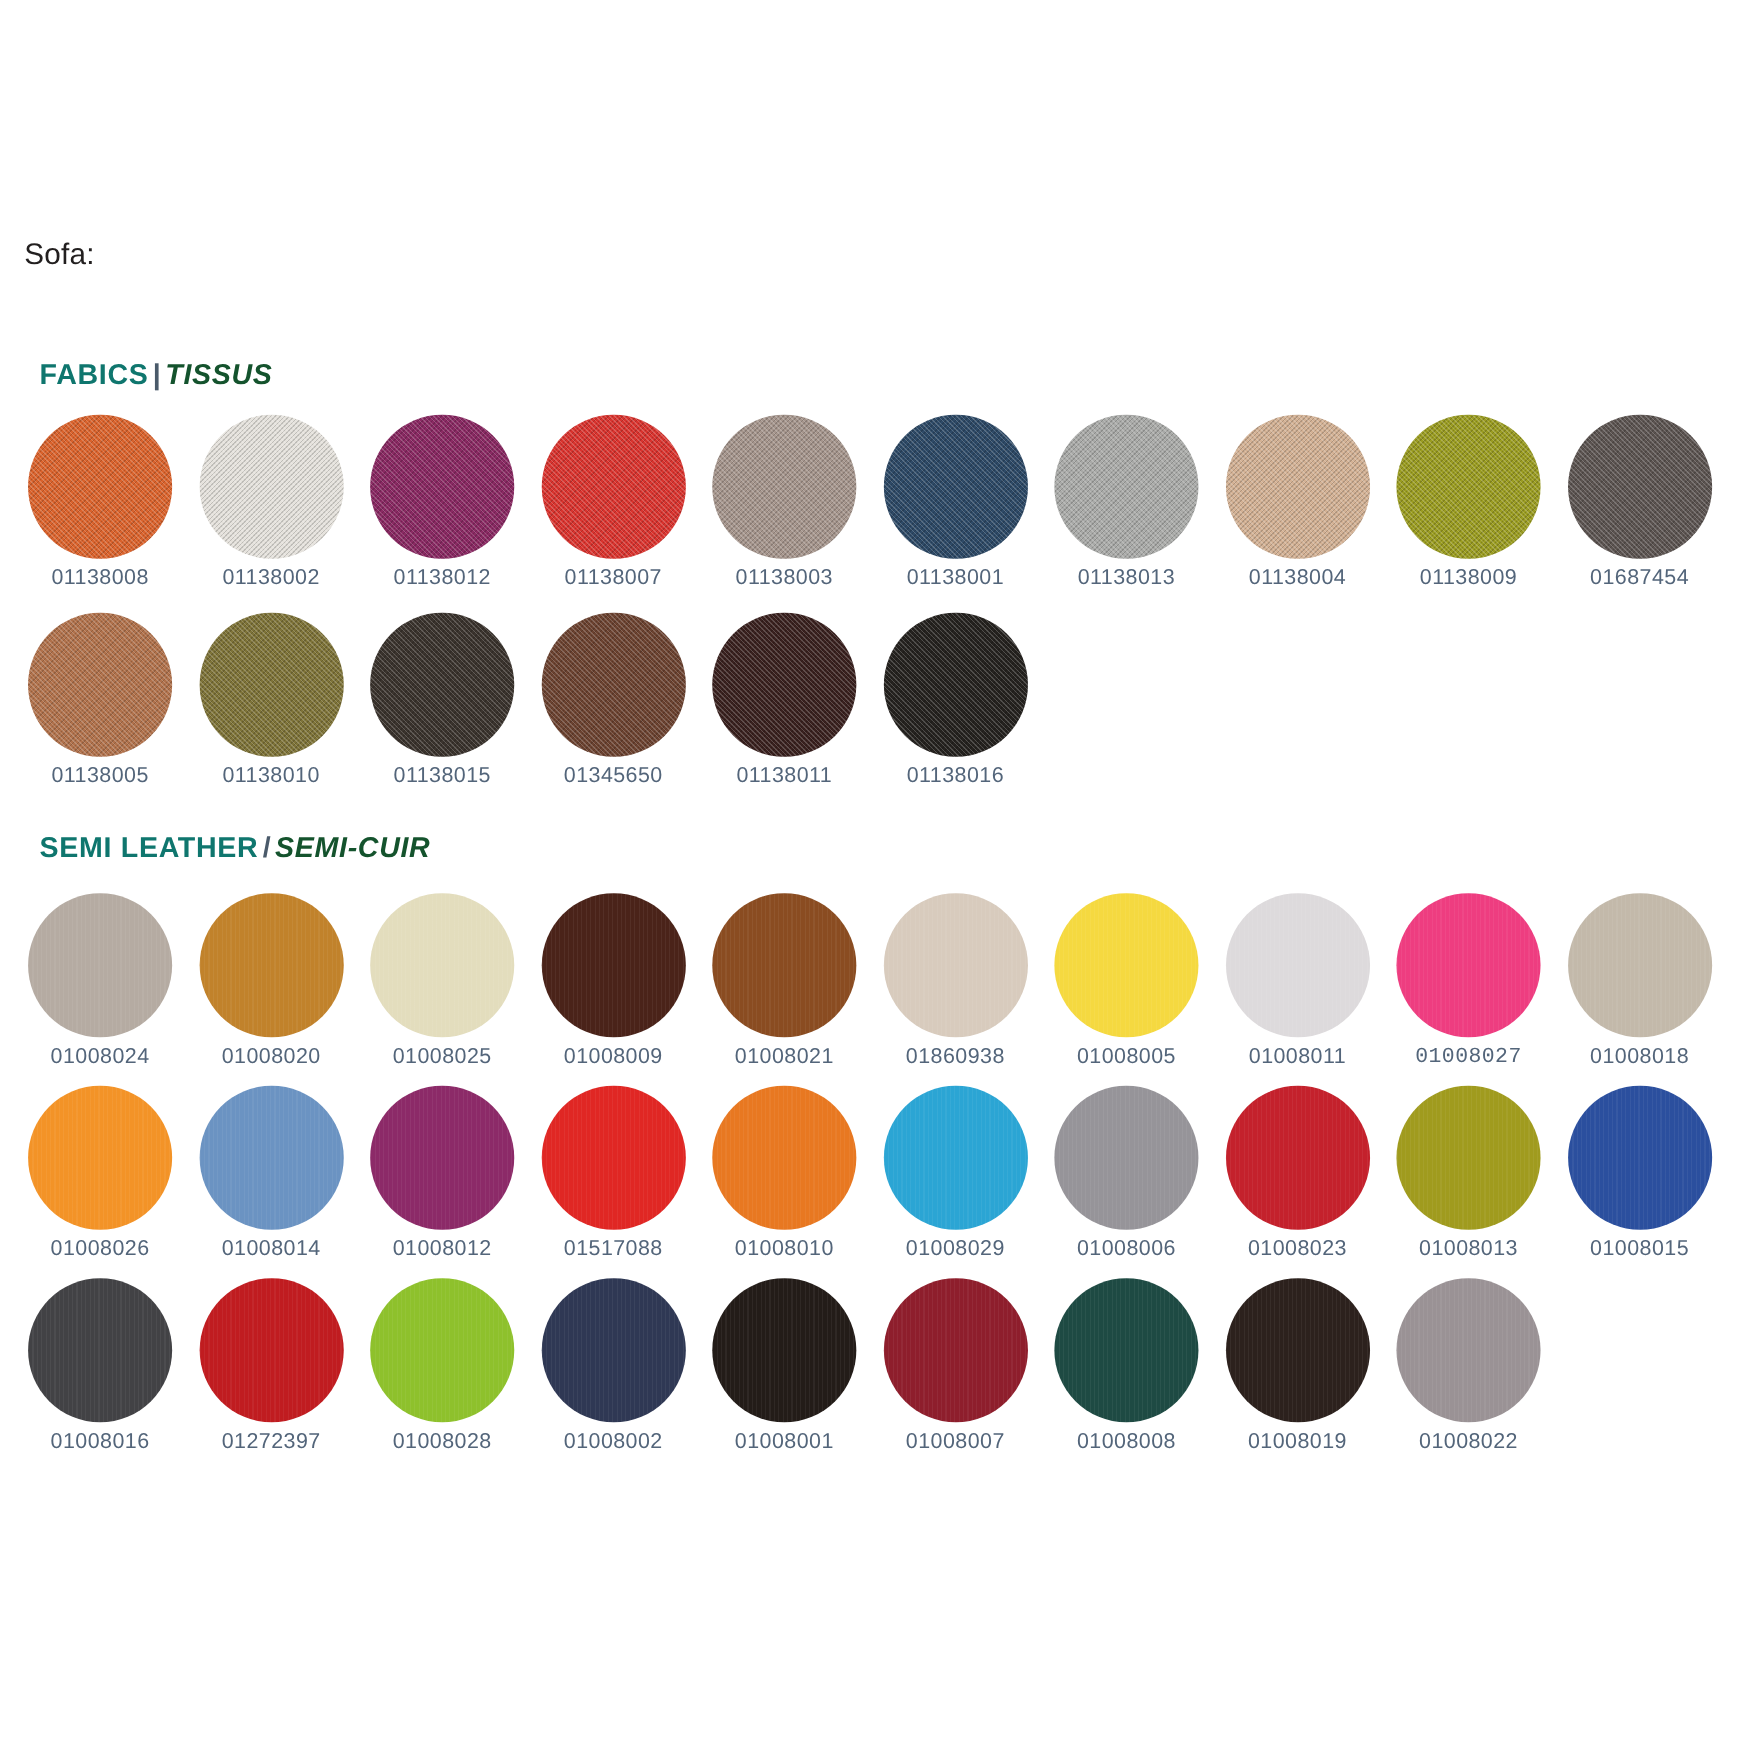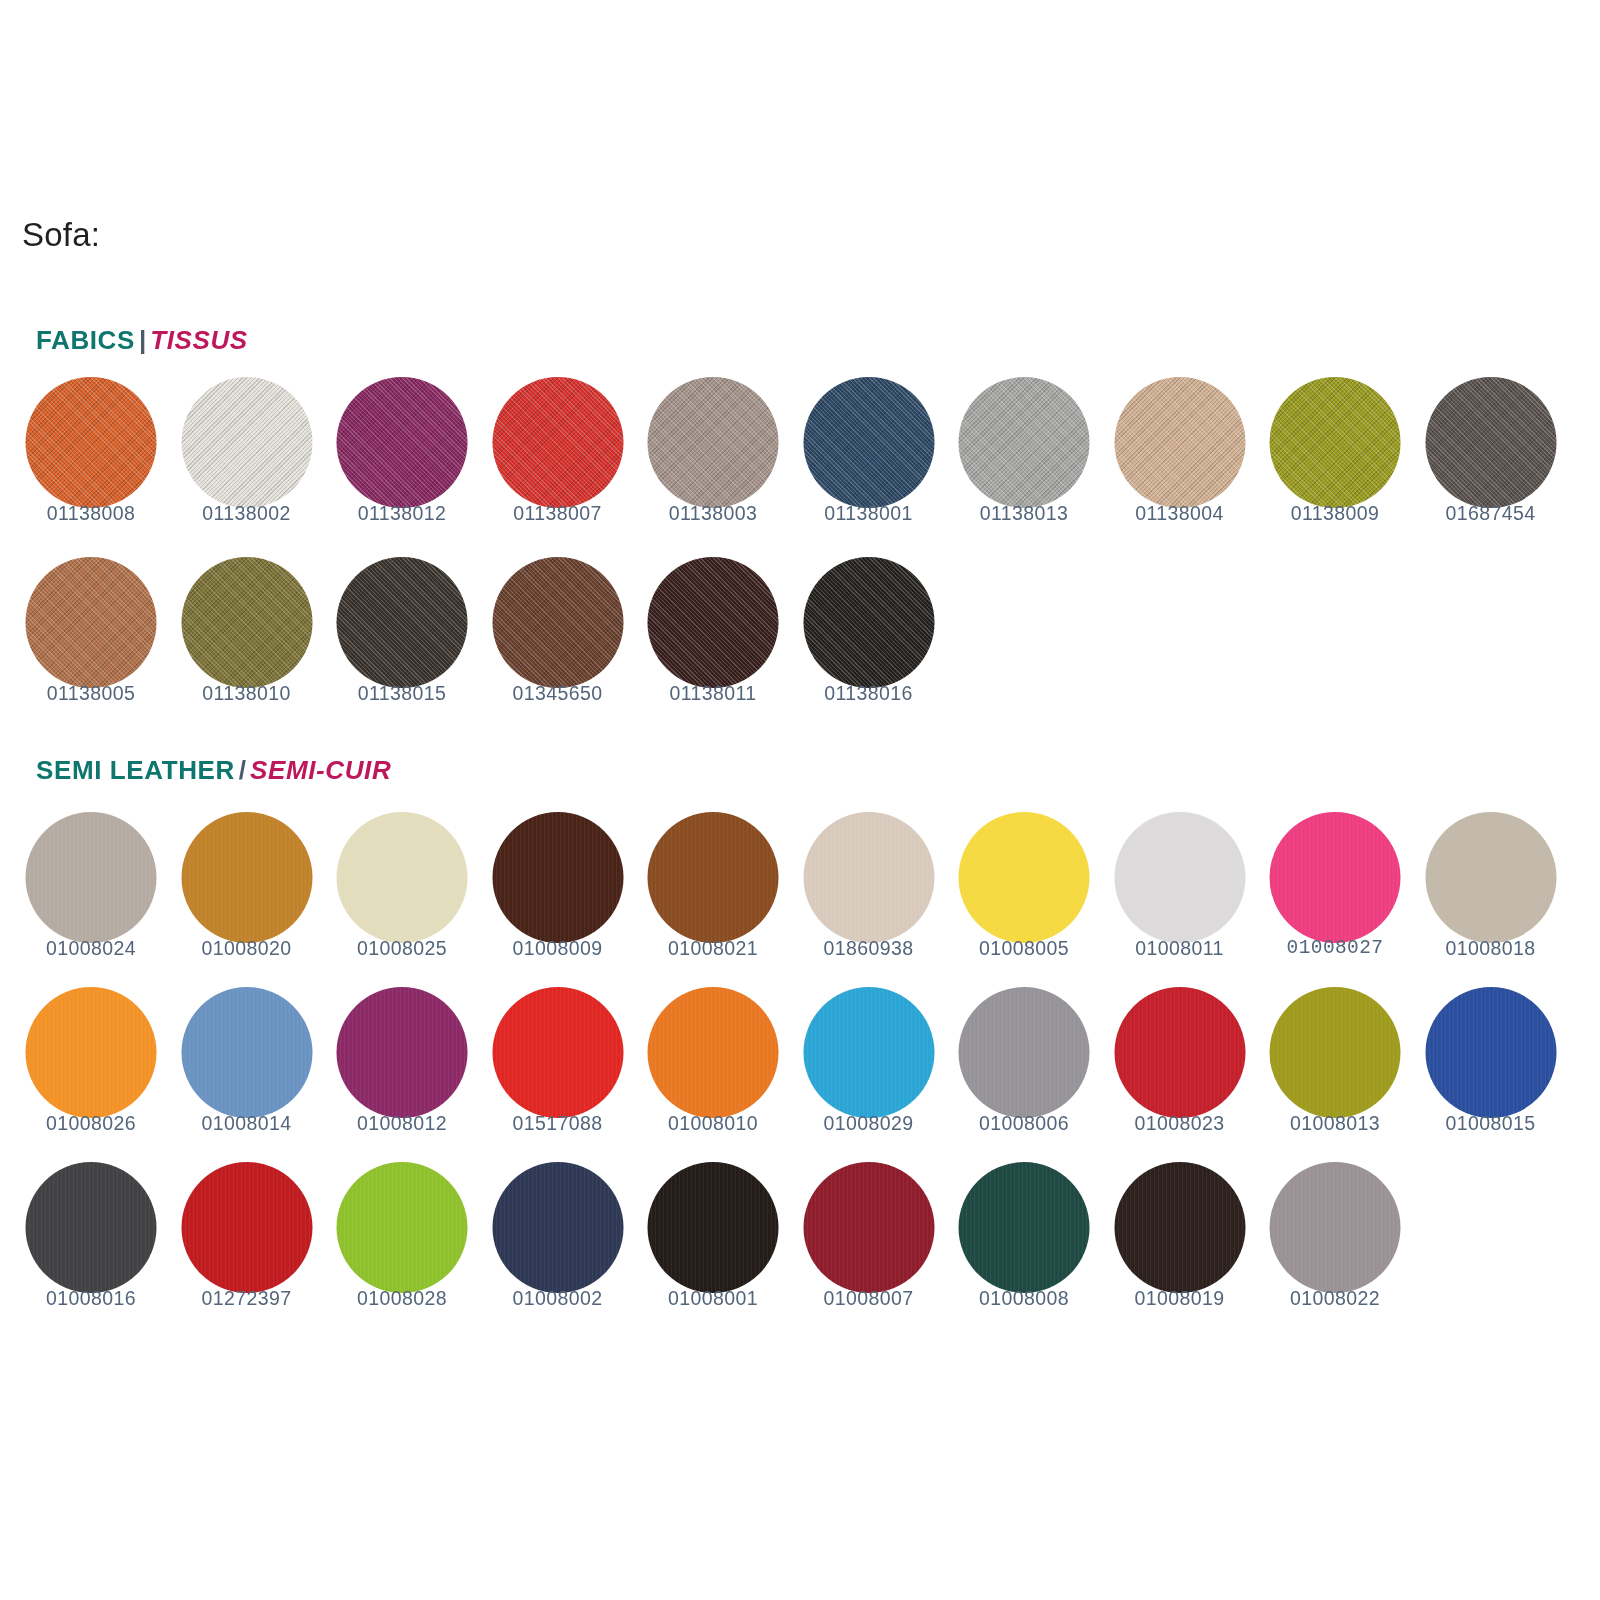--- a/index.html
+++ b/index.html
@@ -22,21 +22,21 @@
     width: 1600px;
     height: 1600px;
     background: #ffffff;
   }
 
   
   .sofa-title {
     position: absolute;
     left: 22px;
     top: 218px;
-    font-size: 33px;
+    font-size: 27px;
     font-weight: 400;
     color: #221f1f;
     letter-spacing: 0.2px;
     line-height: 1;
   }
 
   
   .section-header {
     position: absolute;
     left: 36px;
@@ -50,21 +50,21 @@
     letter-spacing: 0.6px;
   }
   .section-header .sep {
     font-weight: 700;
     color: #4a5a6a;
     padding: 0 4px;
   }
   .section-header .secondary {
     font-weight: 700;
     font-style: italic;
-    color: #be185d;
+    color: #14532d;
     letter-spacing: 0.6px;
   }
 
   #hdr-fabrics { top: 327px; }
   #hdr-semileather { top: 757px; }
 
   
   .swatch-row {
     position: absolute;
     left: 0;
@@ -109,21 +109,21 @@
     border-radius: 50%;
     background-image:
       repeating-linear-gradient(90deg,
         rgba(255,255,255,0.055) 0px, rgba(255,255,255,0.055) 1px,
         rgba(0,0,0,0.00) 1px, rgba(0,0,0,0.00) 4px);
   }
 
   .swatch-label {
     position: absolute;
     left: 0;
-    top: 125px;
+    top: 137px;
     width: 136px;
     text-align: center;
     font-size: 19.5px;
     letter-spacing: 0.4px;
     color: #53657a;
     font-weight: 400;
     white-space: nowrap;
   }
 </style>
 </head>

